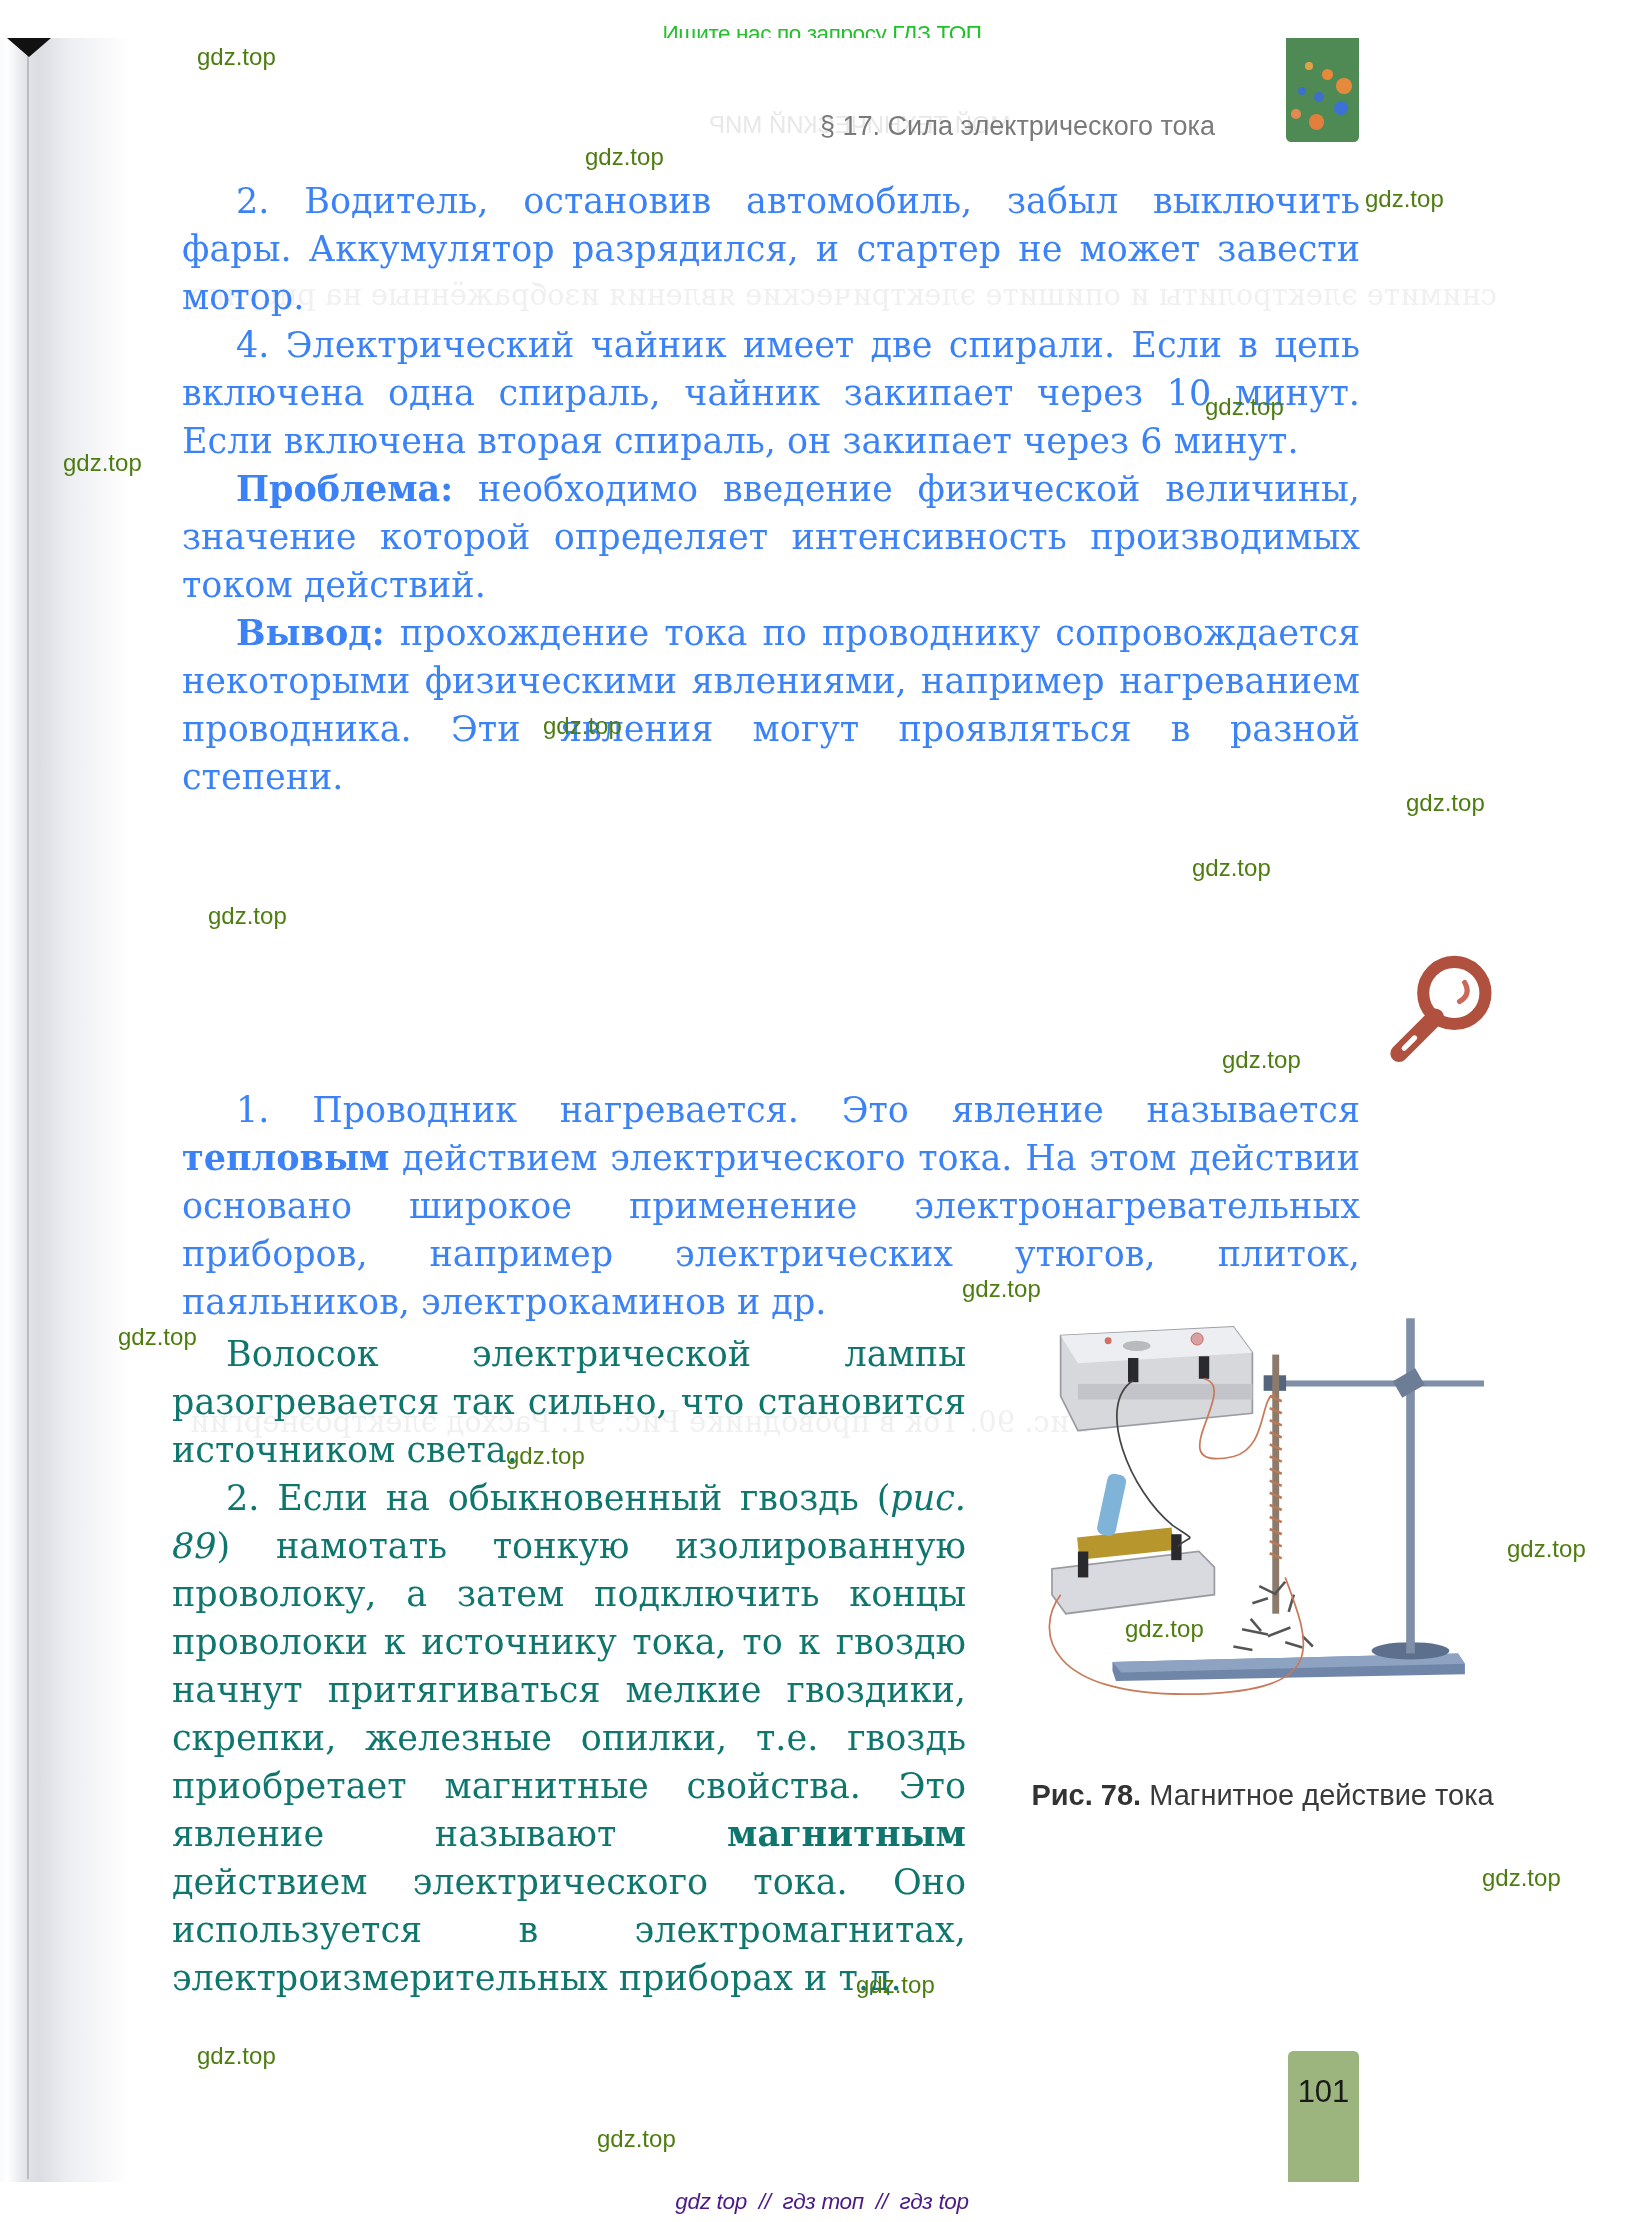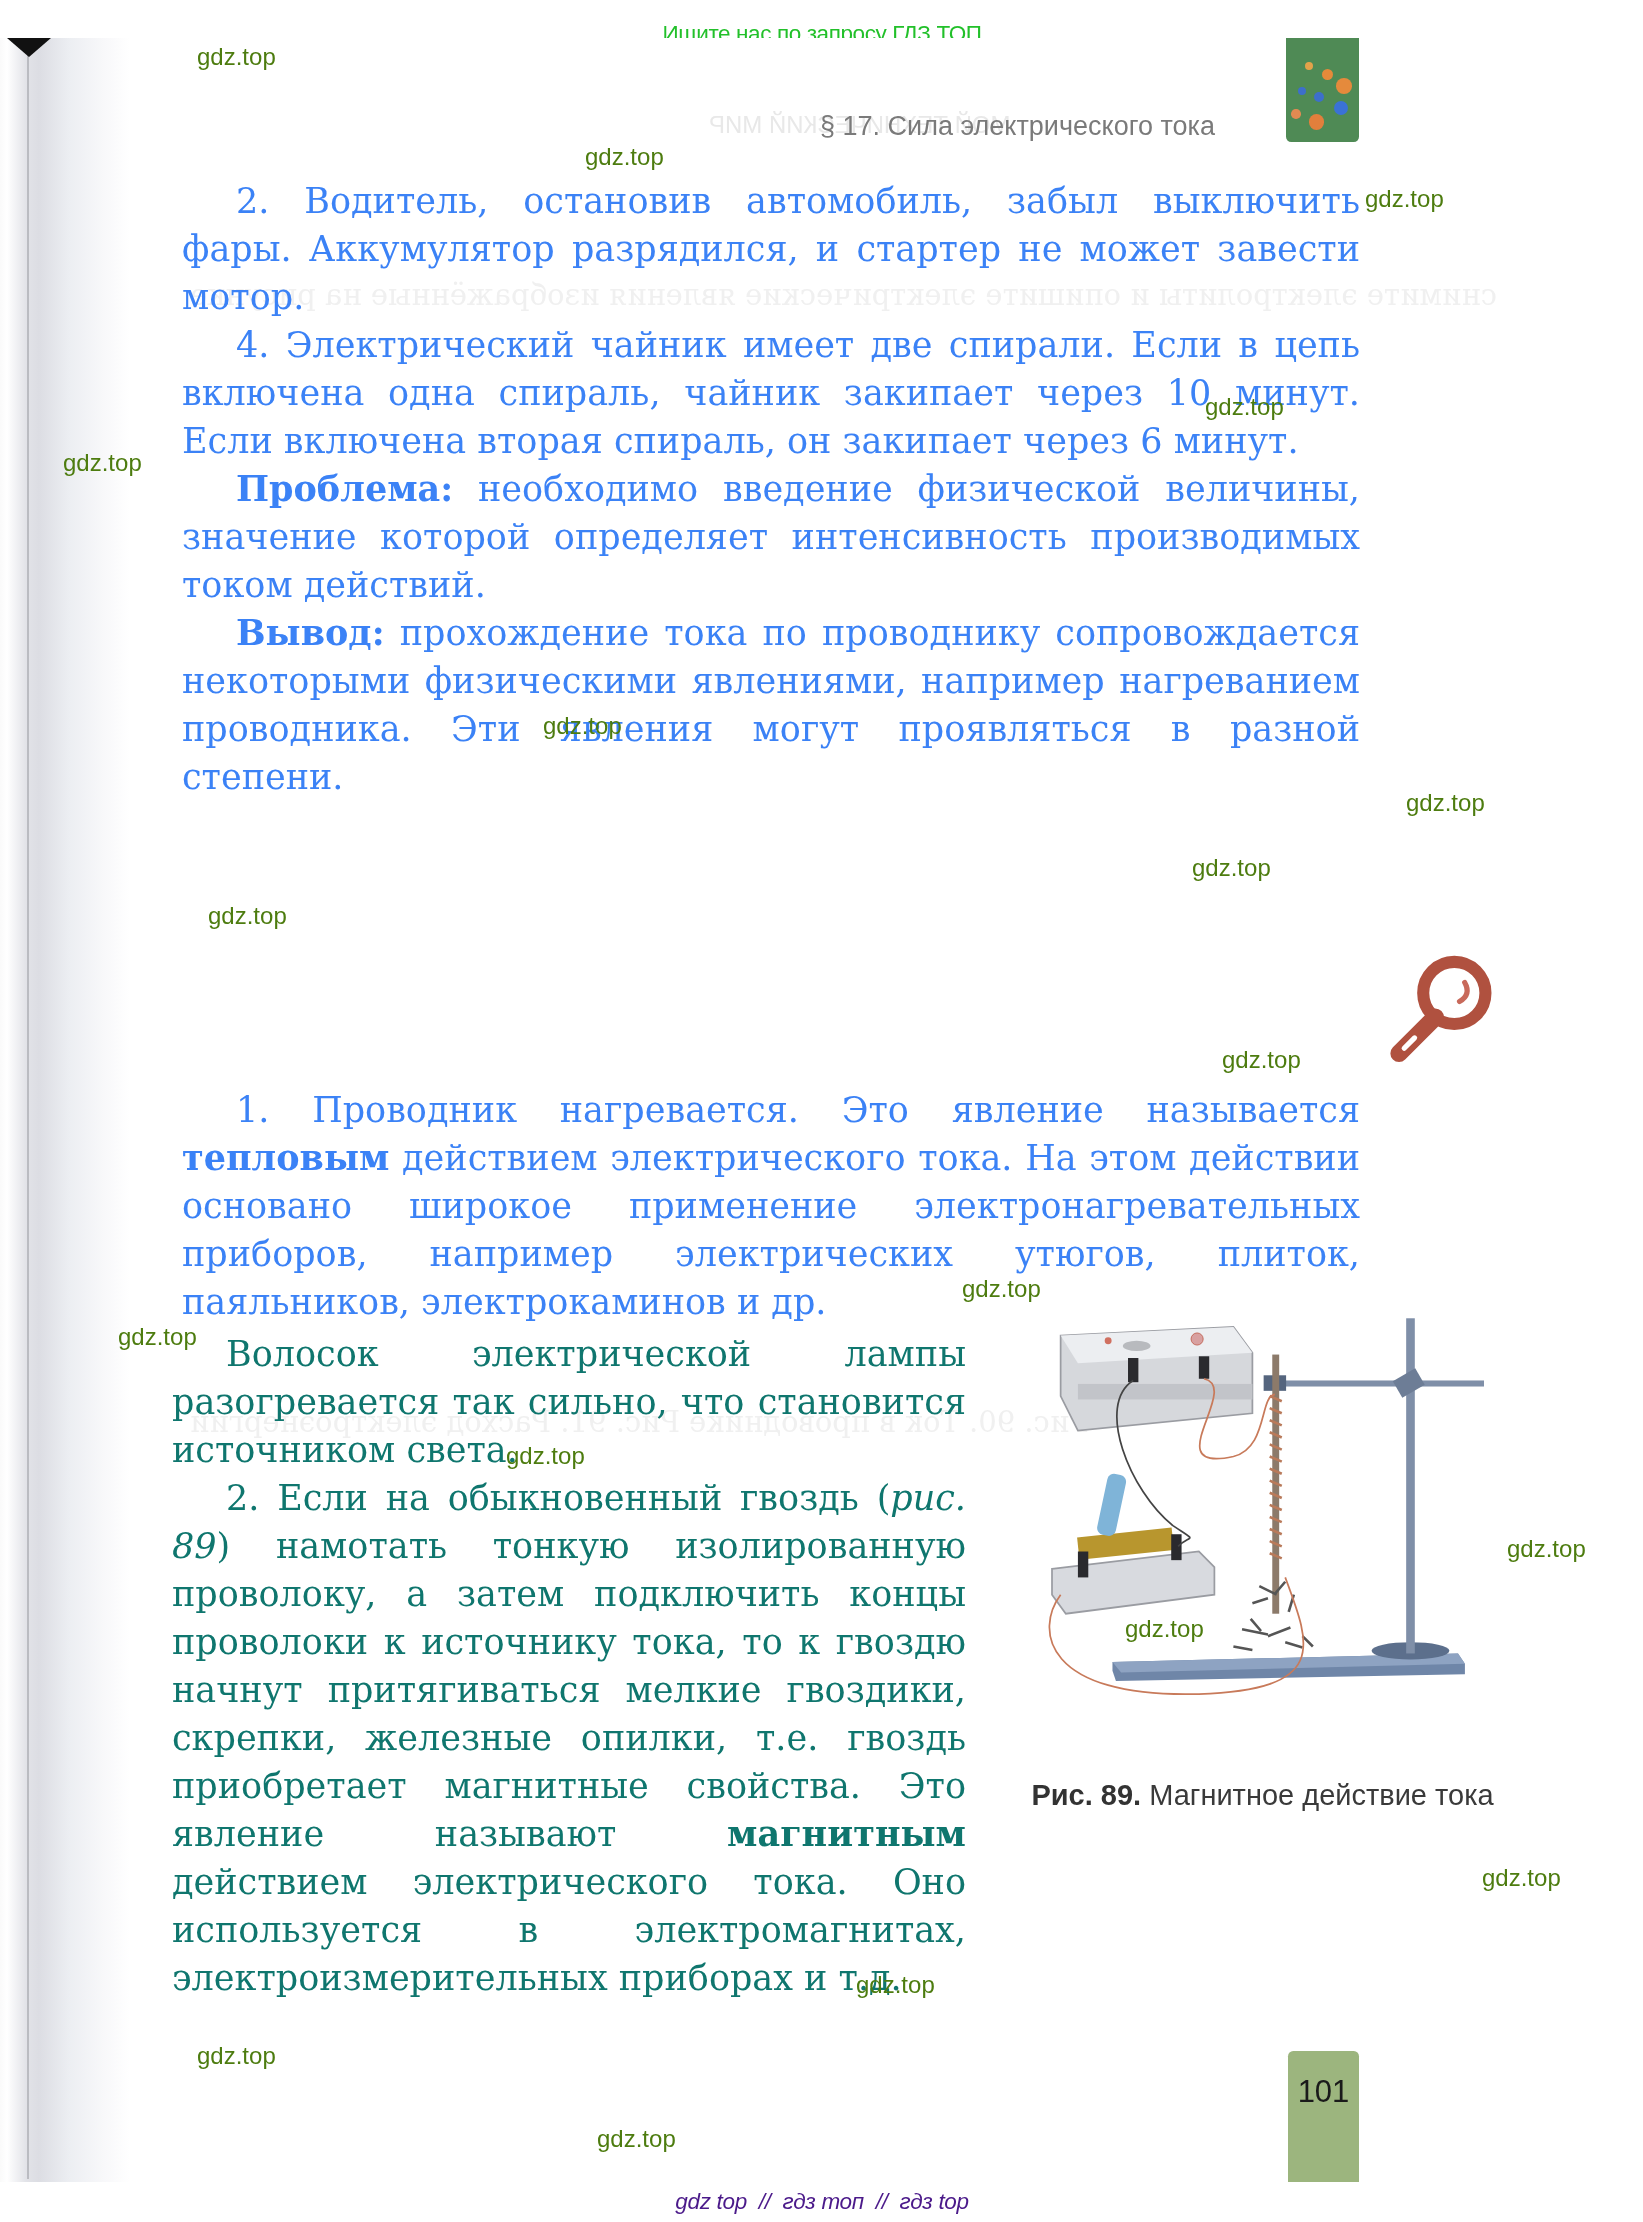--- a/index.html
+++ b/index.html
@@ -138,21 +138,21 @@
 
     <path d="M270 330 l20 10 M300 325 l-12 14 M262 350 l18 -6 M310 340 l-6 20 M250 380 l30 6 M280 388 l26 -10 M300 395 l20 6 M240 400 l22 4 M320 388 l12 12 M260 368 l12 14" stroke="#555" stroke-width="3"></path>
   </g>
 
   <path d="M124 92 C 80 120, 120 220, 170 260 C 200 280, 190 270, 176 284" fill="none" stroke="#444" stroke-width="2"></path>
   <path d="M206 90 C 250 100, 150 200, 240 180 C 280 170, 270 110, 288 108" fill="none" stroke="#c87a5a" stroke-width="2"></path>
   <path d="M40 340 C 10 380, 20 460, 200 455 C 350 450, 330 400, 300 320" fill="none" stroke="#c87a5a" stroke-width="2"></path>
 </svg>
 
 <div class="caption">
-  <span class="lab">Рис. 89.</span>
+  <span class="lab">Рис. 78.</span>
   <span>Магнитное действие тока</span>
 </div>
 
 <div class="pagenum-tile"></div>
 <div class="pagenum">101</div>
 
 <div class="wm" style="left:197px; top:43px;">gdz.top</div>
 <div class="wm" style="left:585px; top:143px;">gdz.top</div>
 <div class="wm" style="left:1365px; top:185px;">gdz.top</div>
 <div class="wm" style="left:1205px; top:393px;">gdz.top</div>

